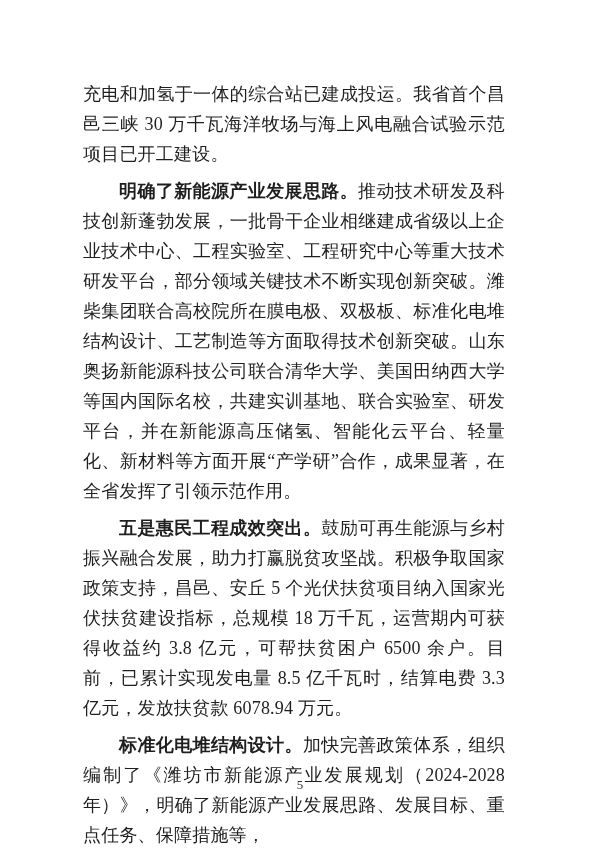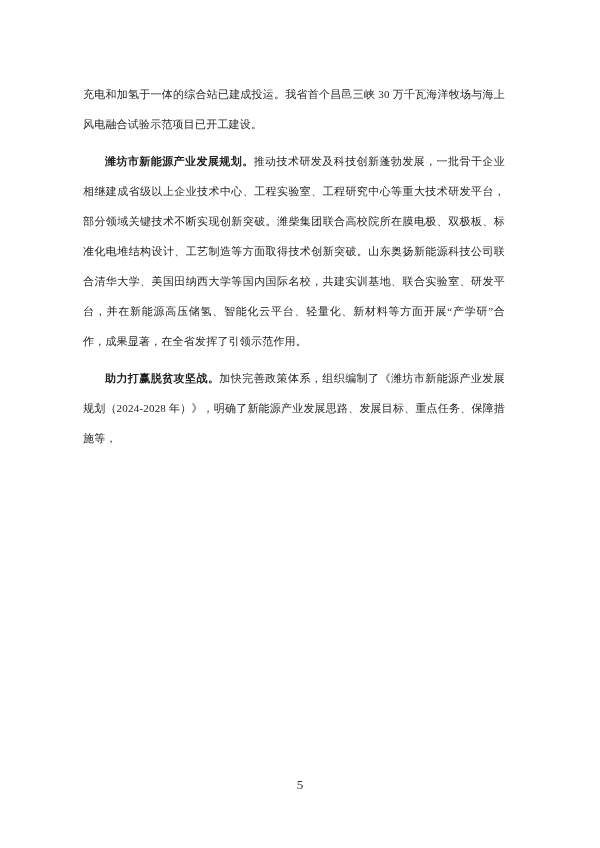--- a/index.html
+++ b/index.html
@@ -14,21 +14,21 @@
     color: #1f1f1f;
     overflow: hidden;
   }
   .doc-body {
     position: absolute;
     left: 83px;
     top: 79px;
     width: 434px;
   }
   .para {
-    font-size: 11px;
+    font-size: 18px;
     line-height: 30px;
     text-align: justify;
     text-justify: inter-ideograph;
     margin: 0 12px 7px 0;
     letter-spacing: 0.2px;
   }
   .para.indented { text-indent: 2em; }
   .para .lead { font-weight: bold; }
   .page-number {
     position: absolute;
@@ -42,21 +42,22 @@
   }
 </style>
 </head>
 <body>
 
 <div class="page">
   <div class="doc-body">
 
     <p class="para"><span>充电和加氢于一体的综合站已建成投运。我省首个昌邑三峡 30 万千瓦海洋牧场与海上风电融合试验示范项目已开工建设。</span></p>
 
-    <p class="para indented"><b class="lead">潍坊市新能源产业发展规划。</b><span>推动技术研发及科技创新蓬勃发展，一批骨干企业相继建成省级以上企业技术中心、工程实验室、工程研究中心等重大技术研发平台，部分领域关键技术不断实现创新突破。潍柴集团联合高校院所在膜电极、双极板、标准化电堆结构设计、工艺制造等方面取得技术创新突破。山东奥扬新能源科技公司联合清华大学、美国田纳西大学等国内国际名校，共建实训基地、联合实验室、研发平台，并在新能源高压储氢、智能化云平台、轻量化、新材料等方面开展“产学研”合作，成果显著，在全省发挥了引领示范作用。</span></p>
+    <p class="para indented"><b class="lead">明确了新能源产业发展思路。</b><span>推动技术研发及科技创新蓬勃发展，一批骨干企业相继建成省级以上企业技术中心、工程实验室、工程研究中心等重大技术研发平台，部分领域关键技术不断实现创新突破。潍柴集团联合高校院所在膜电极、双极板、标准化电堆结构设计、工艺制造等方面取得技术创新突破。山东奥扬新能源科技公司联合清华大学、美国田纳西大学等国内国际名校，共建实训基地、联合实验室、研发平台，并在新能源高压储氢、智能化云平台、轻量化、新材料等方面开展“产学研”合作，成果显著，在全省发挥了引领示范作用。</span></p>
 
+    <p class="para indented"><b class="lead">五是惠民工程成效突出。</b><span>鼓励可再生能源与乡村振兴融合发展，助力打赢脱贫攻坚战。积极争取国家政策支持，昌邑、安丘 5 个光伏扶贫项目纳入国家光伏扶贫建设指标，总规模 18 万千瓦，运营期内可获得收益约 3.8 亿元，可帮扶贫困户 6500 余户。目前，已累计实现发电量 8.5 亿千瓦时，结算电费 3.3 亿元，发放扶贫款 6078.94 万元。</span></p>
 
-    <p class="para indented"><b class="lead">助力打赢脱贫攻坚战。</b><span>加快完善政策体系，组织编制了《潍坊市新能源产业发展规划（2024-2028 年）》，明确了新能源产业发展思路、发展目标、重点任务、保障措施等，</span></p>
+    <p class="para indented"><b class="lead">标准化电堆结构设计。</b><span>加快完善政策体系，组织编制了《潍坊市新能源产业发展规划（2024-2028 年）》，明确了新能源产业发展思路、发展目标、重点任务、保障措施等，</span></p>
 
   </div>
 
   <div class="page-number">5</div>
 </div>
 
 </body></html>

